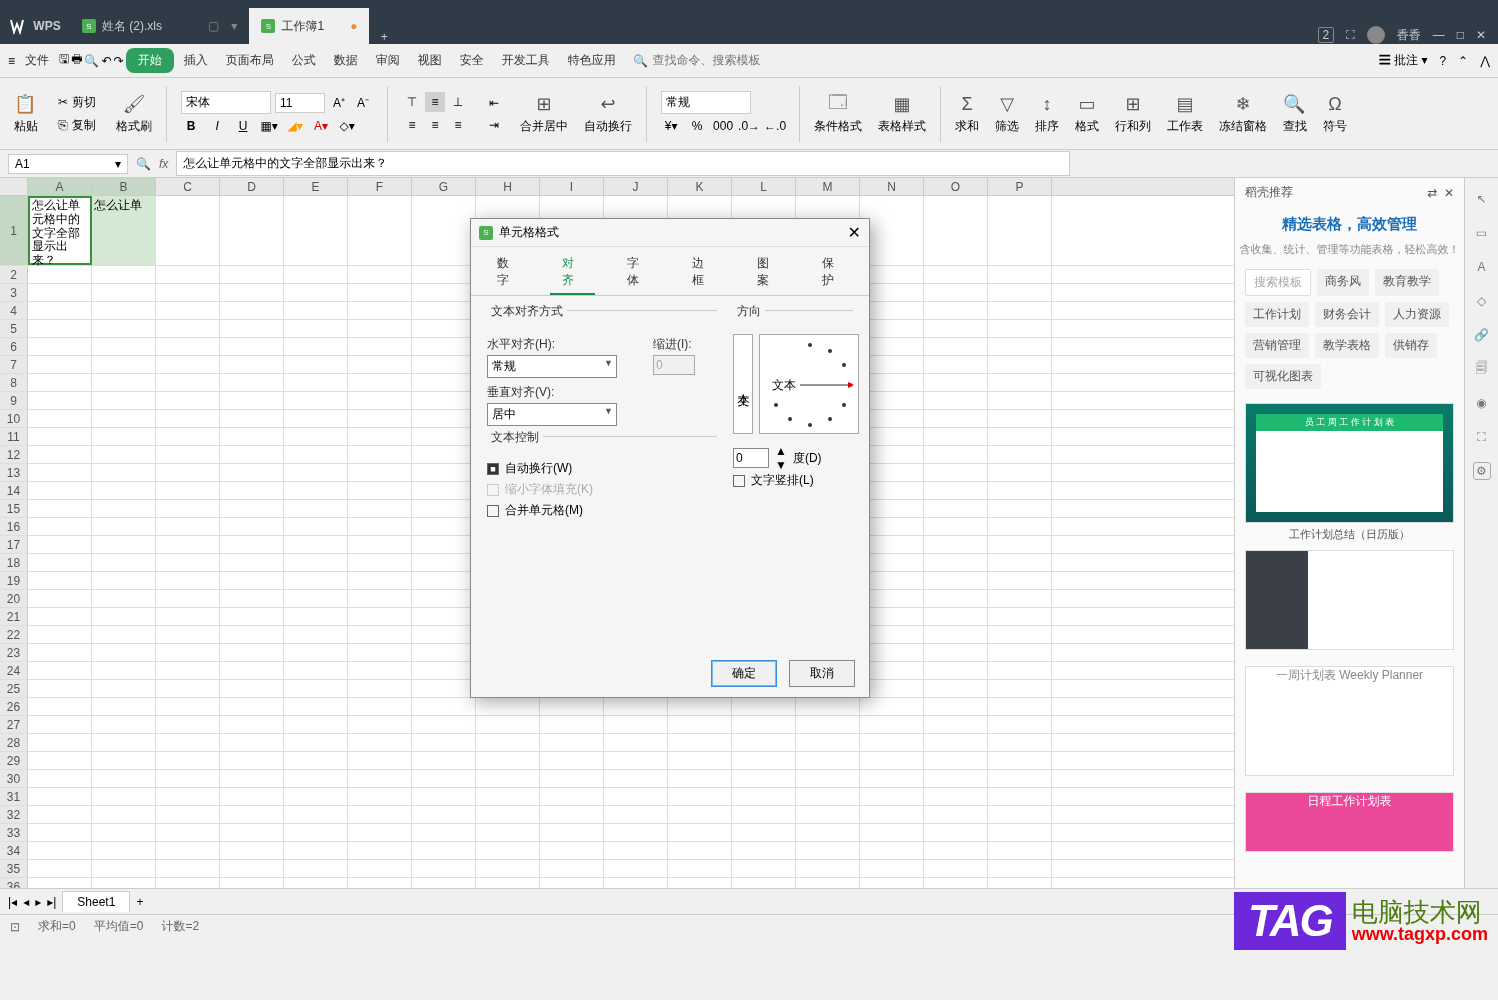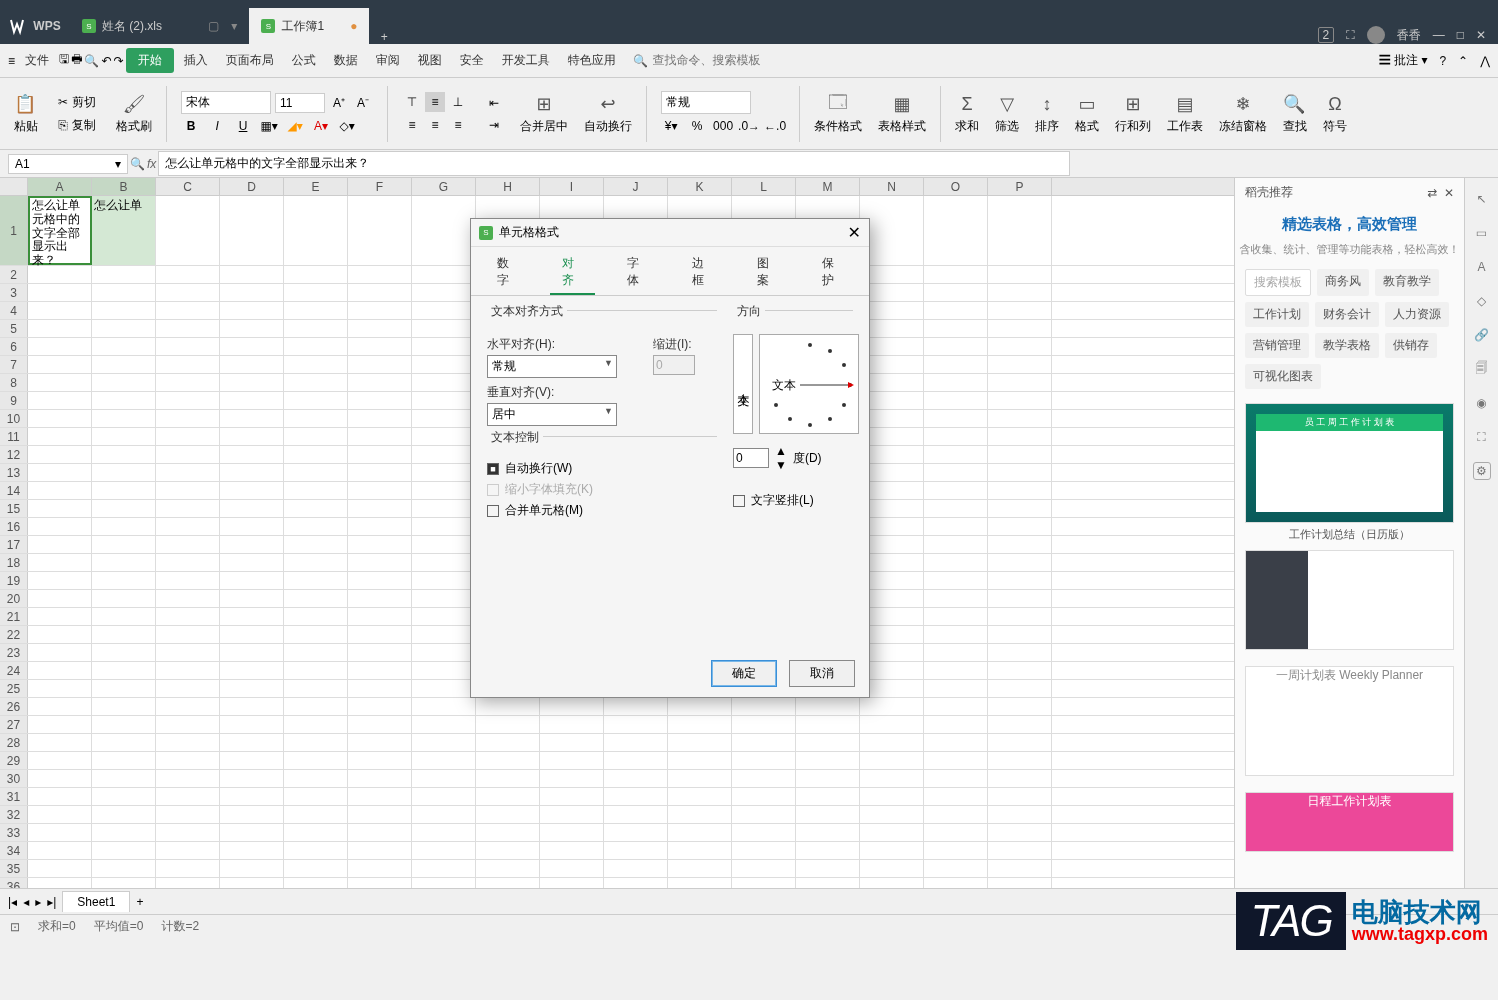--- a/index.html
+++ b/index.html
@@ -8,38 +8,38 @@
 .wps-logo{width:70px;height:36px;display:flex;align-items:center;justify-content:center;background:#2f3b47}
 .tab{height:36px;padding:0 12px;display:flex;align-items:center;gap:6px;position:relative;min-width:120px}
 .tab.active{background:#f0f0f0;color:#333}
 .tab-icon{width:14px;height:14px;background:#4caf50;border-radius:2px;display:flex;align-items:center;justify-content:center;color:#fff;font-size:8px}
 .tab-close{margin-left:auto}
 .newtab{width:30px;text-align:center}
 .title-right{margin-left:auto;display:flex;align-items:center;gap:12px;padding-right:12px}
 .avatar{width:18px;height:18px;background:#888;border-radius:50%}
 .menubar{height:34px;background:#f0f0f0;display:flex;align-items:center;gap:2px;padding:0 8px;border-bottom:1px solid #ccc}
 .menu-btn{padding:4px 8px;cursor:pointer;color:#333}
-.menu-btn.start{background:#2e9f5f;color:#fff;border-radius:3px;padding:4px 12px}
+.menu-btn.start{background:#2e9f5f;color:#fff;border-radius:8px;padding:4px 12px}
 .search-box{display:flex;align-items:center;gap:4px;color:#777;margin-left:8px}
 .menubar-right{margin-left:auto;display:flex;align-items:center;gap:12px}
 .ribbon{height:72px;background:#f0f0f0;display:flex;align-items:center;padding:4px 8px;gap:4px;border-bottom:1px solid #ccc}
 .ribbon-group{display:flex;flex-direction:column;align-items:center;padding:0 6px;height:64px;justify-content:center;gap:2px}
 .ribbon-sep{width:1px;height:56px;background:#ccc;margin:0 4px}
 .rbtn-large{display:flex;flex-direction:column;align-items:center;gap:2px;padding:4px 6px;cursor:pointer}
 .rbtn-large .ico{width:24px;height:24px;display:flex;align-items:center;justify-content:center;font-size:18px;color:#555}
 .rbtn-small{display:flex;align-items:center;gap:4px;padding:2px 4px;cursor:pointer}
 .font-row{display:flex;gap:4px;align-items:center}
 .font-select{border:1px solid #ccc;padding:2px 18px 2px 4px;background:#fff;min-width:90px}
 .size-select{border:1px solid #ccc;padding:2px 18px 2px 4px;background:#fff;width:50px}
 .style-row{display:flex;gap:6px}
 .sbtn{width:20px;height:20px;display:flex;align-items:center;justify-content:center;cursor:pointer}
 .align-grid{display:grid;grid-template-columns:repeat(3,20px);gap:3px}
 .align-grid .sbtn{border:1px solid transparent}
 .nf-select{border:1px solid #ccc;padding:2px 18px 2px 4px;background:#fff;width:90px}
-.addrbar{height:28px;background:#f0f0f0;display:flex;align-items:center;padding:0 8px;gap:2px;border-bottom:1px solid #ccc}
+.addrbar{height:28px;background:#f0f0f0;display:flex;align-items:center;padding:0 8px;gap:8px;border-bottom:1px solid #ccc}
 .name-box{border:1px solid #ccc;background:#fff;padding:2px 6px;width:120px;display:flex;justify-content:space-between}
 .fx-label{color:#666;font-style:italic}
 .formula-input{flex:1;border:1px solid #ccc;background:#fff;padding:3px 6px;margin-right:420px}
 .main{display:flex;height:710px}
 .sheet-area{flex:1;background:#fff;position:relative;overflow:hidden}
 .col-headers{display:flex;height:18px;background:#e8e8e8;border-bottom:1px solid #ccc}
 .corner{width:28px;background:#e8e8e8;border-right:1px solid #ccc}
 .ch{width:64px;text-align:center;border-right:1px solid #ccc;color:#555;line-height:18px}
 .ch.selA,.ch.selB{background:#c5d8c5}
 .rows{overflow:hidden}
@@ -85,23 +85,23 @@
 .chkbox{width:12px;height:12px;border:1px solid #666;display:inline-flex;align-items:center;justify-content:center;font-size:9px}
 .dlg-right{width:120px}
 .orient-box{width:100px;height:100px;border:1px solid #aaa;background:#fff;position:relative;margin-top:4px}
 .orient-side{position:absolute;left:-26px;top:0;width:20px;height:100px;border:1px solid #aaa;background:#fff;display:flex;flex-direction:column;align-items:center;justify-content:center;writing-mode:vertical-rl}
 .deg-row{display:flex;align-items:center;gap:6px;margin-top:10px}
 .deg-in{width:36px;border:1px solid #888;background:#fff;padding:2px}
 .dlg-foot{position:absolute;bottom:10px;right:14px;display:flex;gap:12px}
 .dbtn{padding:4px 20px;border:1px solid #888;background:#f0f0f0;cursor:pointer}
 .dbtn.primary{border:1px solid #3a8fd8;box-shadow:0 0 0 1px #7ab8e8 inset}
 .watermark{position:absolute;right:10px;bottom:50px;display:flex;align-items:center;gap:6px}
-.tag-logo{background:#0f172a;color:#fff;font-weight:400;font-size:44px;padding:4px 14px;font-style:italic;letter-spacing:-2px}
+.tag-logo{background:#6d28d9;color:#fff;font-weight:700;font-size:44px;padding:4px 14px;font-style:italic;letter-spacing:-2px}
 .wm-txt{display:flex;flex-direction:column;line-height:1}
-.wm-cn{color:#0369a1;font-size:26px;font-weight:bold}
+.wm-cn{color:#4d7c0f;font-size:26px;font-weight:normal}
 .wm-url{color:#e00;font-size:18px;font-weight:bold}
 </style>
 </head>
 <body>
 
 <div class="titlebar">
   <div class="wps-logo">
       <svg width="20" height="20" viewBox="0 0 20 20">
         <path d="M2 4l3 12 3-8 3 8 3-12" stroke="#fff" fill="none" stroke-width="2"></path>
       </svg>
@@ -1125,21 +1125,21 @@
         </div>
       </div>
       <div class="deg-row">
         <input class="deg-in" value="0" style="">
         <span style="display:flex;flex-direction:column;font-size:7px">
             <span>▲</span>
             <span>▼</span>
           </span>
         <span>度(D)</span>
       </div>
-      <div class="chk-row" style="margin-top:20px">
+      <div class="chk-row" style="margin-top:0">
           <span class="chkbox"></span>
           <span>文字竖排(L)</span>
         </div>
     </div>
   </div>
   <div class="dlg-foot">
     <div class="dbtn primary">确定</div>
     <div class="dbtn">取消</div>
   </div>
 </div>

